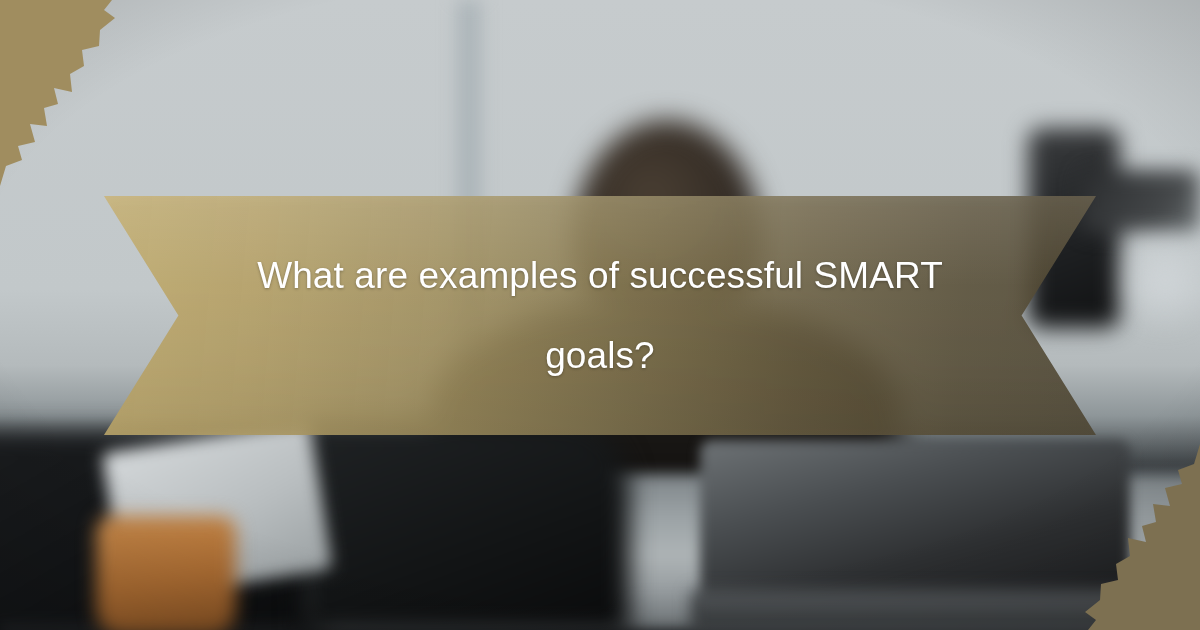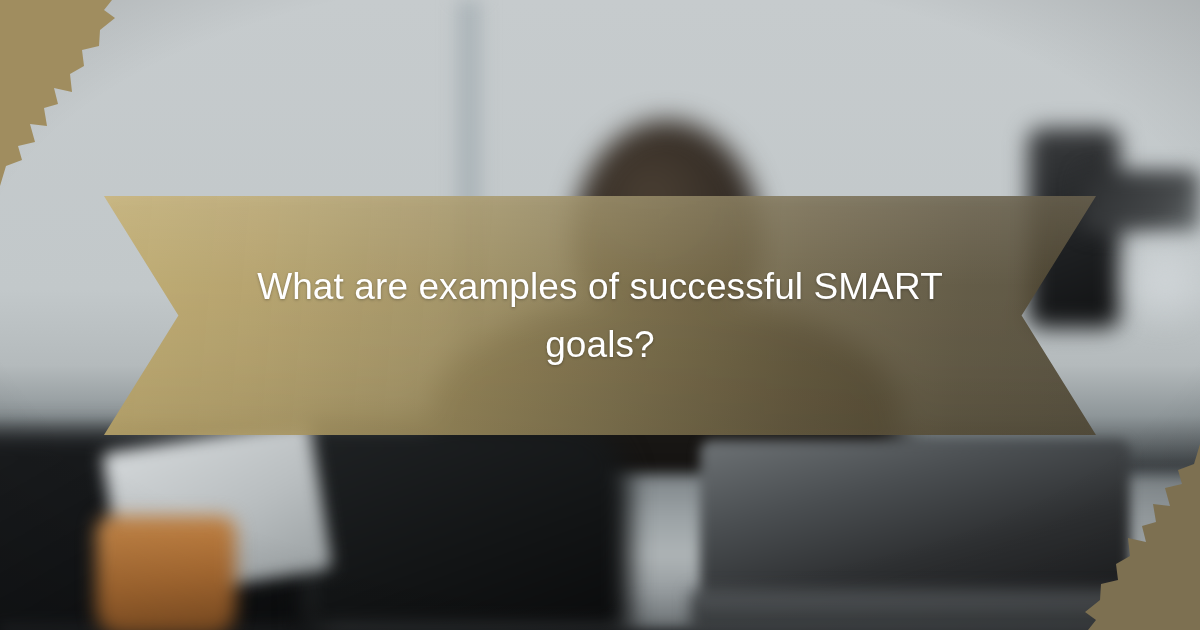--- a/index.html
+++ b/index.html
@@ -186,21 +186,21 @@
     right: 120px;
     top: 0;
     bottom: 0;
     display: flex;
     align-items: center;
     justify-content: center;
     text-align: center;
     color: #ffffff;
     font-size: 37px;
     font-weight: 400;
-    line-height: 58px;
+    line-height: 80px;
     letter-spacing: .1px;
     text-shadow: 0 1px 3px rgba(0,0,0,.30);
     white-space: pre-line;
   }
 </style>
 </head>
 <body>
 
 <div id="stage">
 

